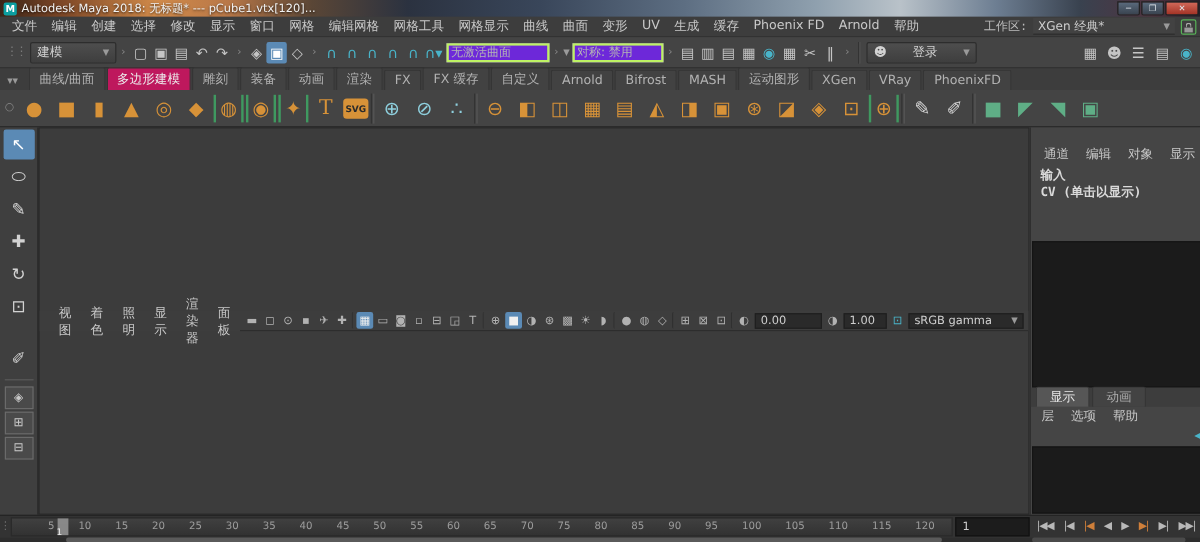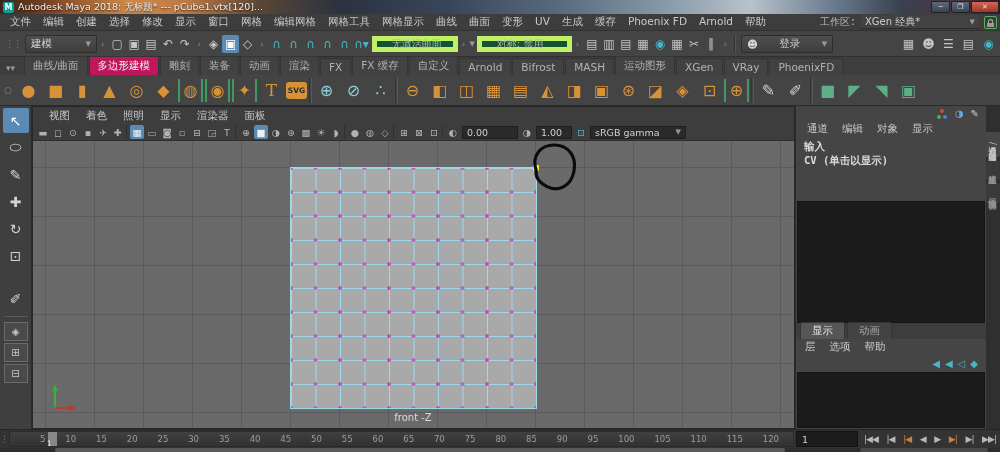--- a/index.html
+++ b/index.html
@@ -36,21 +36,21 @@
 
   
   .statusline { height:26px; flex:0 0 26px; background:#444; border-bottom:1px solid #2f2f2f; display:flex; align-items:center; gap:2px; padding:0 3px; }
   .grip { color:#7a7a7a; font-size:10px; letter-spacing:-2px; padding:0 2px; }
   .dd { height:18px; display:flex; align-items:center; justify-content:space-between; padding:0 5px; background:linear-gradient(#4e4e4e,#3e3e3e); border:1px solid #2d2d2d; border-radius:2px; font-size:10.5px; color:#d2d2d2; }
   .sl-ico { width:17px; height:18px; display:flex; align-items:center; justify-content:center; font-size:12px; color:#c5c5c5; border-radius:2px; }
   .sl-ico.active { background:#5b8ab5; color:#fff; }
   .sl-ico.teal { color:#49b4c9; }
   .sep { color:#8a8a8a; font-size:9px; padding:0 2px; }
   .vsep { width:2px; height:18px; border-left:1px solid #333; border-right:1px solid #555; margin:0 3px; }
-  .sl-field { height:16px; background:#14532d; border:5px solid #bef264; color:#b5b5b5; font-size:10px; padding:0 15px; display:flex; align-items:center; white-space:nowrap; }
+  .sl-field { height:16px; background:#6d28d9; border:2px solid #bef264; color:#b5b5b5; font-size:10px; padding:0 2px; display:flex; align-items:center; white-space:nowrap; }
   .login-dd { width:92px; }
   .sl-right { margin-left:auto; display:flex; gap:3px; align-items:center; }
 
   
   .shelf-tabs { height:18px; flex:0 0 18px; background:#3d3d3d; display:flex; align-items:flex-end; gap:1px; padding-left:24px; position:relative; }
   .shelf-menu-ico { position:absolute; left:6px; bottom:2px; color:#9a9a9a; font-size:9px; }
   .shelf-tab { padding:2px 8px 2px; font-size:10.5px; color:#b2b2b2; background:#424242; border:1px solid #353535; border-bottom:none; border-radius:2px 2px 0 0; white-space:nowrap; }
   .shelf-tab.active { background:#be185d; color:#ececec; }
   .shelf-icons { height:31px; flex:0 0 31px; background:#444; border-bottom:1px solid #2b2b2b; display:flex; align-items:center; gap:2px; padding:0 4px 0 16px; position:relative; }
   .shelf-scroll { position:absolute; left:4px; top:10px; color:#8a8a8a; font-size:9px; }
@@ -62,21 +62,21 @@
 
   
   .main { flex:0 0 323px; height:323px; display:flex; }
   .toolbox { width:32px; flex:0 0 32px; background:#3f3f3f; border-right:1px solid #2a2a2a; display:flex; flex-direction:column; align-items:center; gap:2px; padding-top:2px; }
   .tool { width:26px; height:25px; display:flex; align-items:center; justify-content:center; font-size:14px; color:#d2d2d2; border-radius:2px; }
   .tool.active { background:#5b8ab5; color:#fff; }
   .tool.spacer { height:14px; }
   .tool-div { width:24px; border-top:1px solid #5a5a5a; margin:3px 0; }
   .layout-btn { width:24px; height:19px; border:1px solid #6a6a6a; background:#4a4a4a; color:#c9c9c9; font-size:10px; display:flex; align-items:center; justify-content:center; margin-bottom:2px; }
 
-  .viewport { flex:1; display:flex; flex-direction:column; border:1px solid #272727; }
+  .viewport { flex:1; display:flex; flex-direction:row; border:1px solid #272727;align-items:center; }
   .panel-menu { height:17px; flex:0 0 17px; background:#3d3d3d; display:flex; align-items:center; padding-left:8px; }
   .pm-item { padding:0 8px; font-size:10.5px; color:#c9c9c9; }
   .vp-iconbar { height:17px; flex:0 0 17px; background:#3d3d3d; border-bottom:1px solid #2d2d2d; display:flex; align-items:center; gap:1px; padding:0 3px; }
   .vp-ico { min-width:14px; height:14px; display:flex; align-items:center; justify-content:center; font-size:9.5px; color:#b2b2b2; border-radius:2px; padding:0 1px; }
   .vp-ico.active { background:#5b8ab5; color:#f0f0f0; }
   .vp-ico.teal { color:#49b4c9; }
   .vp-ico.sepv { min-width:2px; border-left:1px solid #303030; height:14px; color:transparent; }
   .vp-field { background:#2a2a2a; border:1px solid #1f1f1f; height:13px; padding:0 4px; font-size:9.5px; color:#cfcfcf; display:flex; align-items:center; margin:0 1px; }
   .vp-field.cms { width:96px; justify-content:space-between; }
 
@@ -220,21 +220,21 @@
         <div class="sl-ico teal">∩</div>
         <div class="sl-ico teal">∩</div>
         <div class="sl-ico teal">∩</div>
         <div class="sl-ico teal">∩</div>
         <div class="sl-ico teal">∩</div>
         <div class="sl-ico teal">∩▾</div>
       </div>
     <div class="sl-field" style="width:86px">无激活曲面</div>
     <span class="sep">›</span>
     <span class="dd-arrow">▼</span>
-    <div class="sl-field" style="width:95px">对称: 禁用</div>
+    <div class="sl-field" style="width:76px">对称: 禁用</div>
     <span class="sep">›</span>
     <div style="display:flex">
         <div class="sl-ico">▤</div>
         <div class="sl-ico">▥</div>
         <div class="sl-ico">▤</div>
         <div class="sl-ico">▦</div>
         <div class="sl-ico teal">◉</div>
         <div class="sl-ico">▦</div>
         <div class="sl-ico">✂</div>
         <div class="sl-ico">‖</div>

